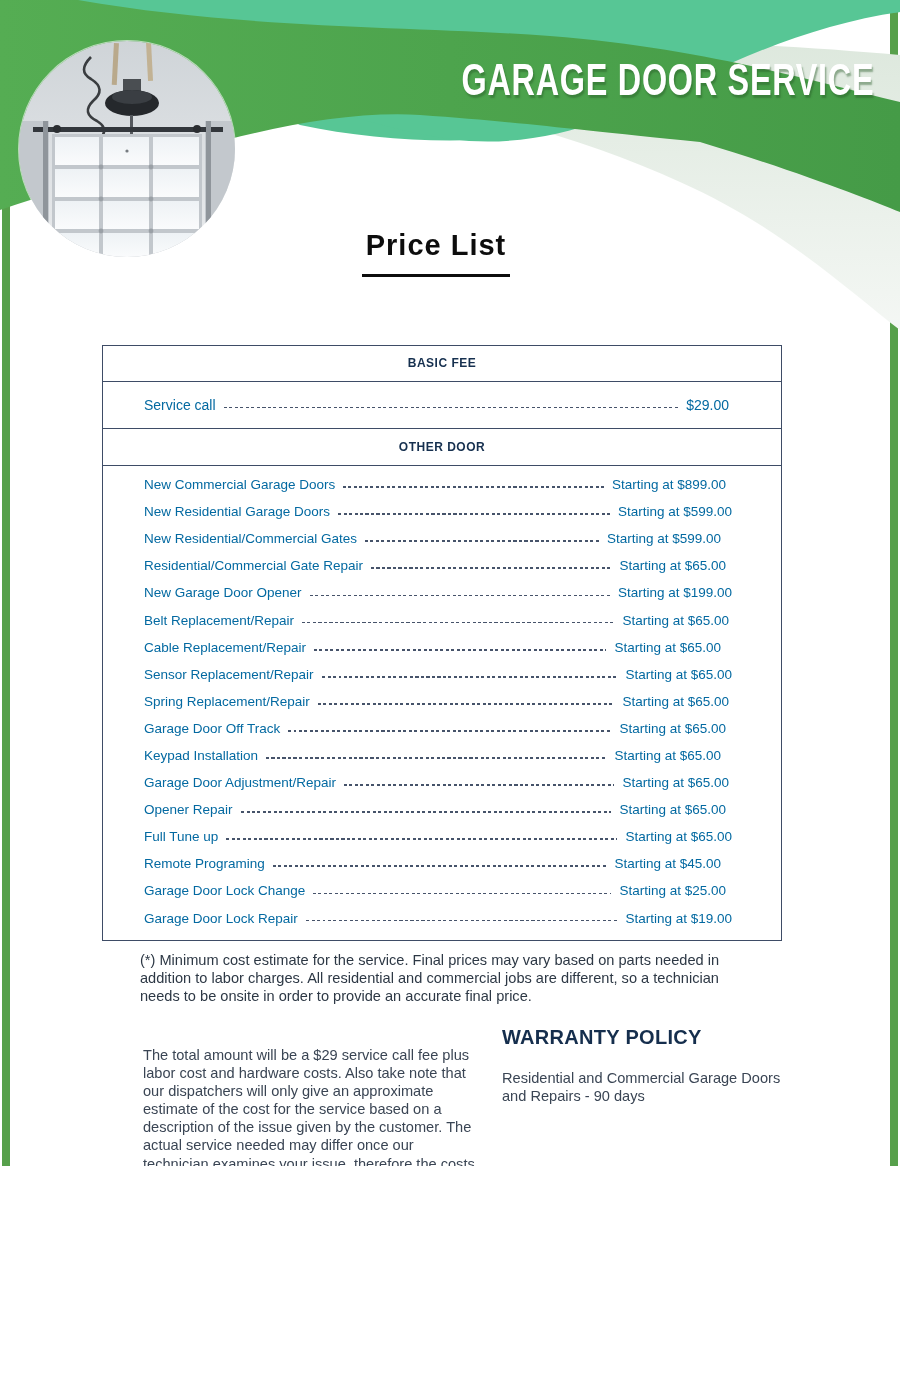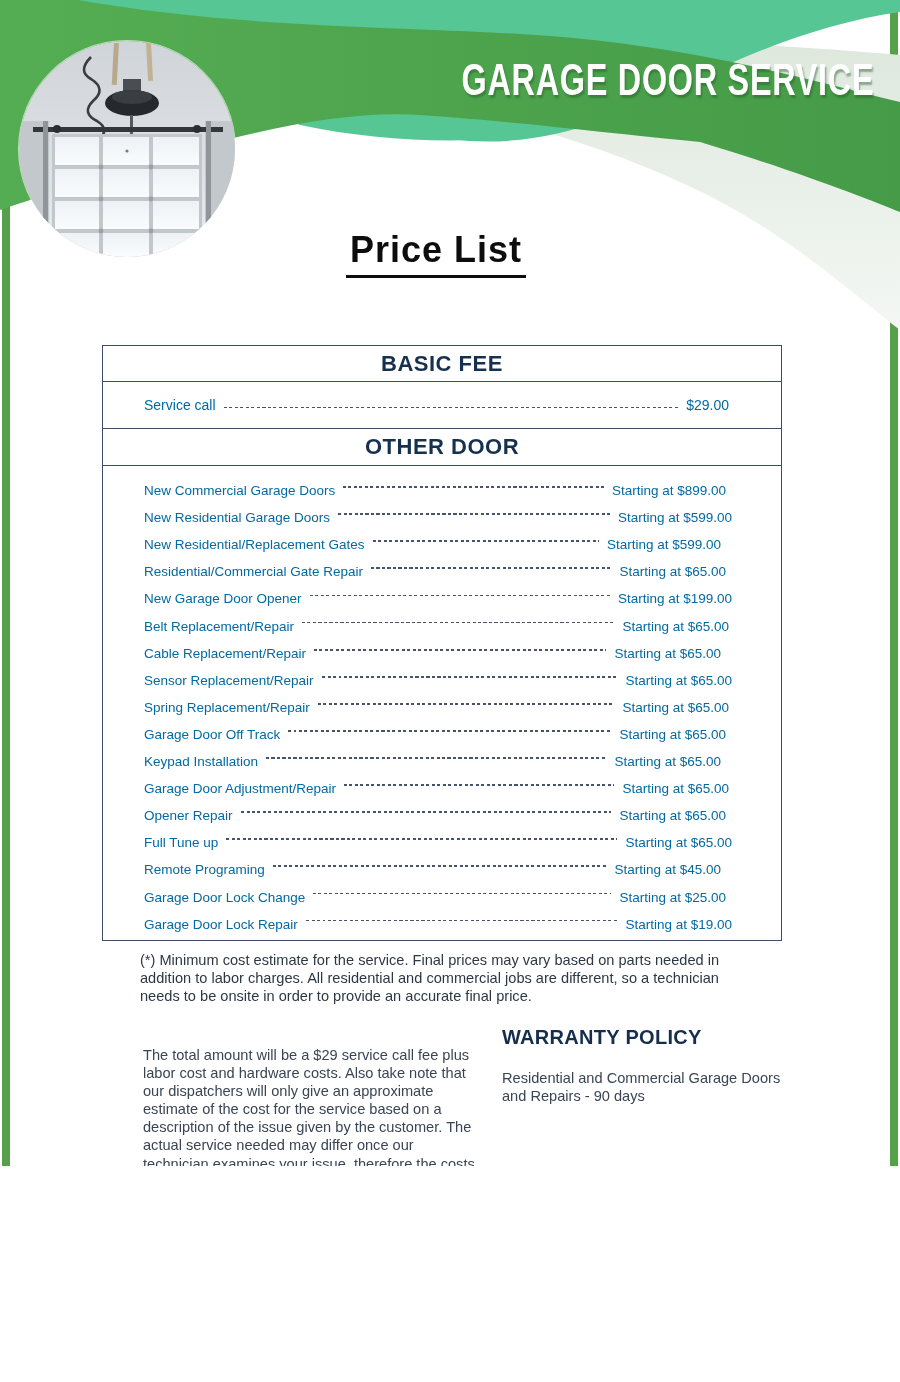--- a/index.html
+++ b/index.html
@@ -13,38 +13,38 @@
   .photo-wrap svg{display:block;}
 
   
   .brand-title{position:absolute;top:54px;right:26px;z-index:4;color:#ffffff;
                font-weight:bold;font-size:45px;letter-spacing:1px;white-space:nowrap;
                transform:scaleX(.72);transform-origin:100% 50%;
                text-shadow:2px 3px 2px rgba(40,90,40,.45);}
 
   
   .page-title{position:absolute;top:229px;left:0;width:872px;text-align:center;z-index:4;}
-  .page-title span{display:inline-block;color:#0d0d0d;font-weight:bold;font-size:36px;
-                   letter-spacing:1px;border-bottom:3px solid #0d0d0d;padding:0 4px 4px;}
+  .page-title span{display:inline-block;color:#0d0d0d;font-weight:bold;font-size:29px;
+                   letter-spacing:1px;border-bottom:3px solid #0d0d0d;padding:0 4px 12px;}
 
   
   .pricing-table{position:absolute;left:102px;top:345px;width:680px;z-index:4;
                  border:1.5px solid #3e4c66;box-sizing:border-box;background:rgba(255,255,255,.92);}
-  .section-head{height:35px;line-height:35px;text-align:center;font-weight:bold;font-size:22px;
+  .section-head{height:35px;line-height:35px;text-align:center;font-weight:bold;font-size:12px;
                 letter-spacing:.5px;color:#16304f;border-bottom:1.5px solid #3e4c66;}
   .section-head.other{border-top:1.5px solid #3e4c66;height:36px;line-height:36px;}
   .fee-row{display:flex;align-items:center;color:#0369a1;font-size:13.5px;
            padding:0 52px 0 41px;}
   .fee-row.basic{height:46px;font-size:14px;}
   .fee-row .leader{flex:1;height:1.8px;margin:5px 8px 0;align-self:center;
            background:repeating-linear-gradient(90deg,#46536a 0 3px,transparent 3px 5.5px);}
   .fee-row .label{white-space:nowrap;}
   .fee-row .price{white-space:nowrap;}
   .other-rows{padding:5px 0 8px;}
-  .other-rows .fee-row{height:27.1px;align-items:flex-end;}
+  .other-rows .fee-row{height:27.1px;}
   .other-rows .fee-row:nth-child(3n+1){padding-right:55px;}
   .other-rows .fee-row:nth-child(3n+2){padding-right:49px;}
   .other-rows .fee-row:nth-child(4n+3){padding-right:60px;}
 
   
   .disclaimer{position:absolute;left:140px;top:952px;width:614px;z-index:4;
               color:#2d3845;font-size:14.6px;line-height:1.23;}
 
   
   .note-col{position:absolute;left:143px;top:1026px;width:334px;z-index:4;}
@@ -189,21 +189,21 @@
           <span class="label">New Commercial Garage Doors</span>
           <span class="leader"></span>
           <span class="price">Starting at $899.00</span>
         </div>
       <div class="fee-row">
           <span class="label">New Residential Garage Doors</span>
           <span class="leader"></span>
           <span class="price">Starting at $599.00</span>
         </div>
       <div class="fee-row">
-          <span class="label">New Residential/Replacement Gates</span>
+          <span class="label">New Residential/Commercial Gates</span>
           <span class="leader"></span>
           <span class="price">Starting at $599.00</span>
         </div>
       <div class="fee-row">
           <span class="label">Residential/Commercial Gate Repair</span>
           <span class="leader"></span>
           <span class="price">Starting at $65.00</span>
         </div>
       <div class="fee-row">
           <span class="label">New Garage Door Opener</span>

